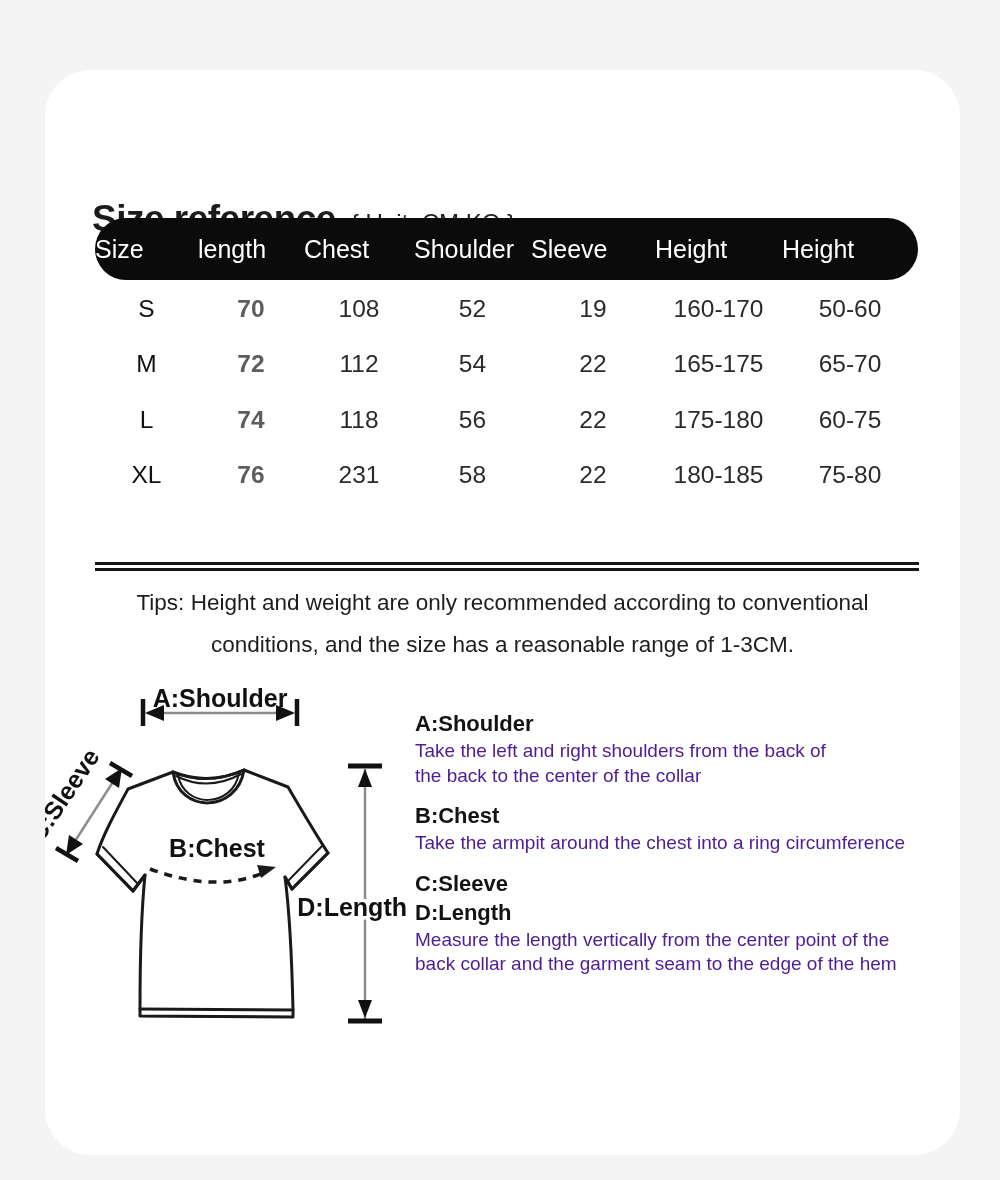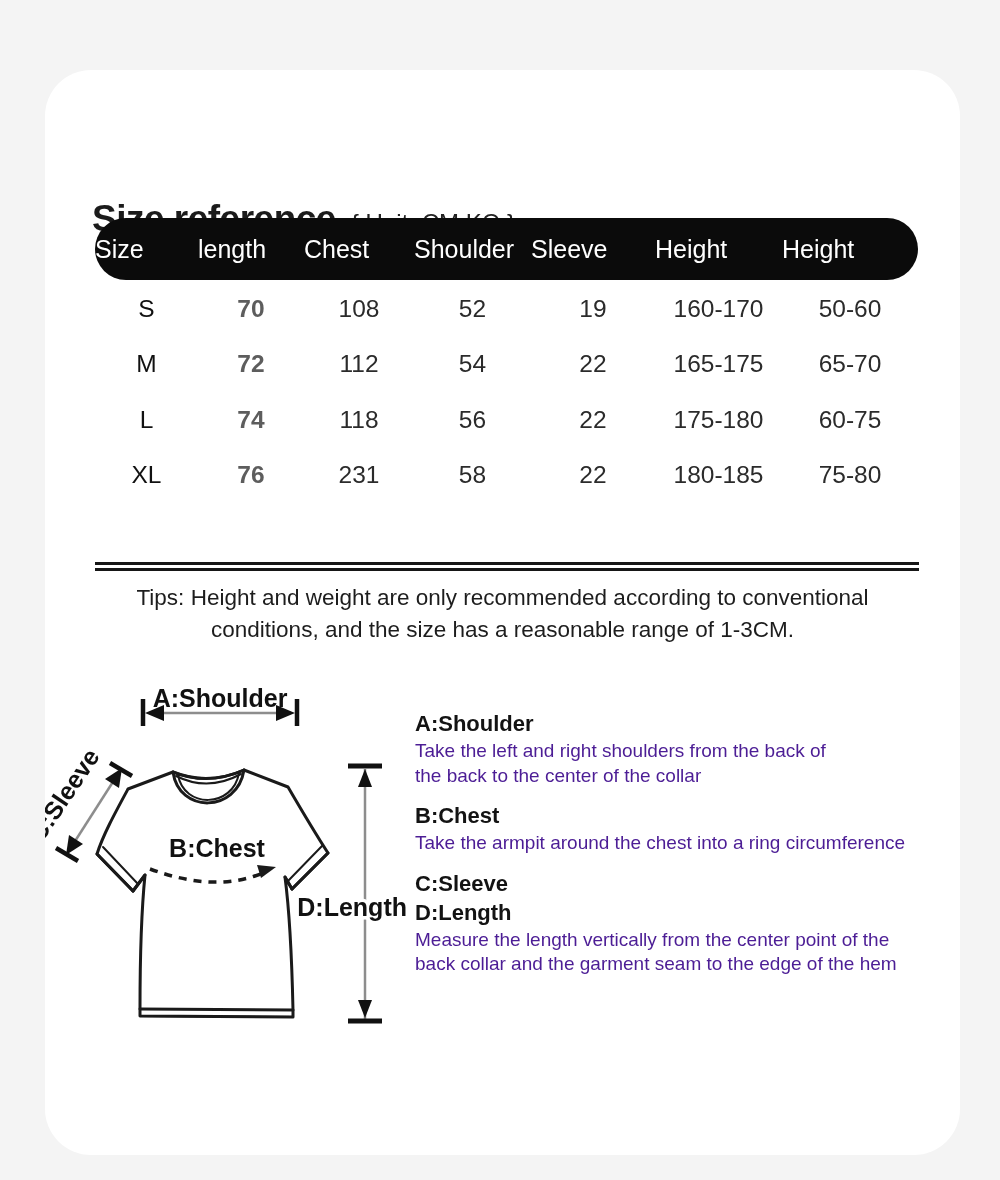--- a/index.html
+++ b/index.html
@@ -35,21 +35,21 @@
   }
   .td{text-align:center;font-size:24.5px;color:#2b2b2b;}
   .td.c0{color:#111111;}
   .td.dim{color:#5d5d5d;font-weight:bold;}
   .dline{
     position:absolute;left:50px;top:492px;width:824px;height:3px;
     border-top:3px solid #161616;border-bottom:3px solid #161616;
   }
   .tips{
     position:absolute;left:0;top:512px;width:100%;
-    text-align:center;font-size:22.5px;line-height:32px;color:#1d1d1d;
+    text-align:center;font-size:22.5px;line-height:42px;color:#1d1d1d;
     white-space:pre-line;
   }
   
   .diagram{position:absolute;left:0px;top:595px;width:400px;height:400px;}
   .diagram text{font-family:"Liberation Sans","DejaVu Sans",sans-serif;}
   .dia-label{font-size:25px;font-weight:bold;fill:#111111;}
   
   .guide{position:absolute;left:370px;top:640px;width:560px;}
   .guide-item h3{
     margin:0 0 2px 0;font-size:22px;line-height:27px;font-weight:bold;color:#131313;

